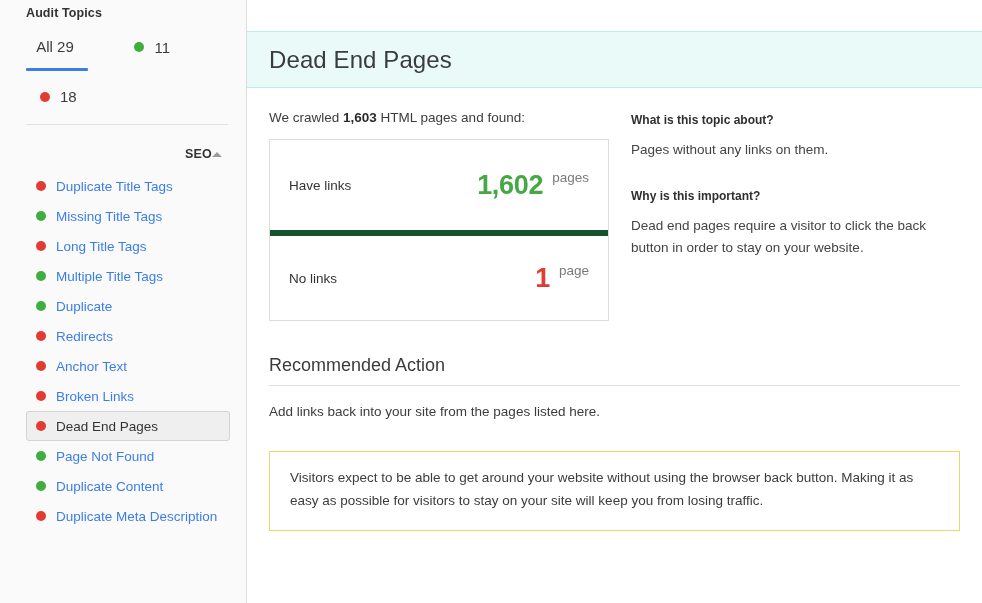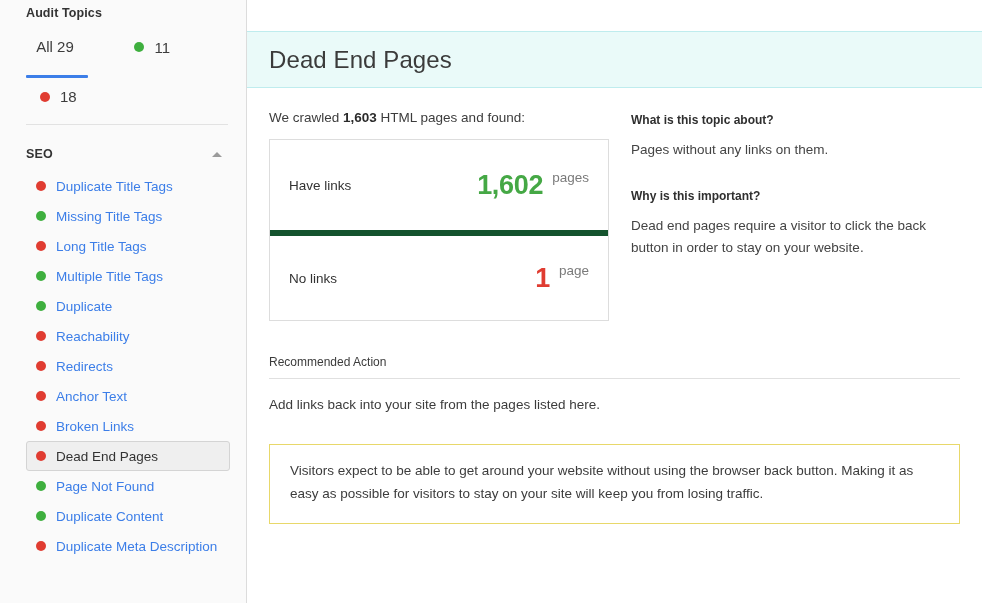--- a/index.html
+++ b/index.html
@@ -43,21 +43,21 @@
     padding: 0 0 0 26px;
     margin-top: 18px;
     height: 86px;
   }
   .tab {
     display: inline-flex;
     align-items: center;
     font-size: 15px;
     color: #3c3c3c;
     cursor: pointer;
-    padding-bottom: 23px;
+    padding-bottom: 16px;
     position: relative;
   }
   .tab-all {
     font-size: 16px;
     color: #444;
     padding-right: 4px;
     min-width: 62px;
     justify-content: center;
   }
   .tab-all.active:after {
@@ -88,21 +88,21 @@
 
   .sidebar-divider {
     height: 1px;
     background: #e2e2e2;
     margin: 0 18px 0 26px;
   }
 
   .group-head {
     display: flex;
     align-items: center;
-    justify-content: space-between;
+    justify-content: flex-end;
     padding: 22px 24px 10px 26px;
     cursor: pointer;
   }
   .group-head .label {
     font-size: 12.5px;
     font-weight: 700;
     color: #333333;
     letter-spacing: .2px;
   }
   .caret-up {
@@ -216,21 +216,21 @@
   .info-a {
     font-size: 13.5px;
     color: #444444;
     line-height: 1.62;
     margin-bottom: 28px;
     max-width: 315px;
   }
   .info-a.last { margin-bottom: 0; }
 
   .section-title {
-    font-size: 12px;
+    font-size: 18px;
     color: #3b3b3b;
     padding-bottom: 9px;
     border-bottom: 1px solid #e0e0e0;
     margin-top: 34px;
   }
   .action-text {
     font-size: 13.5px;
     color: #3c3c3c;
     margin-top: 18px;
   }
@@ -319,24 +319,20 @@
         <span class="dot red"></span>
         <span class="tlabel">Long Title Tags</span>
       </li>
       <li class="topic">
         <span class="dot green"></span>
         <span class="tlabel">Multiple Title Tags</span>
       </li>
       <li class="topic">
         <span class="dot green"></span>
         <span class="tlabel">Duplicate</span>
-      </li>
-      <li class="topic">
-        <span class="dot red"></span>
-        <span class="tlabel">Reachability</span>
       </li>
       <li class="topic">
         <span class="dot red"></span>
         <span class="tlabel">Redirects</span>
       </li>
       <li class="topic">
         <span class="dot red"></span>
         <span class="tlabel">Anchor Text</span>
       </li>
       <li class="topic">

